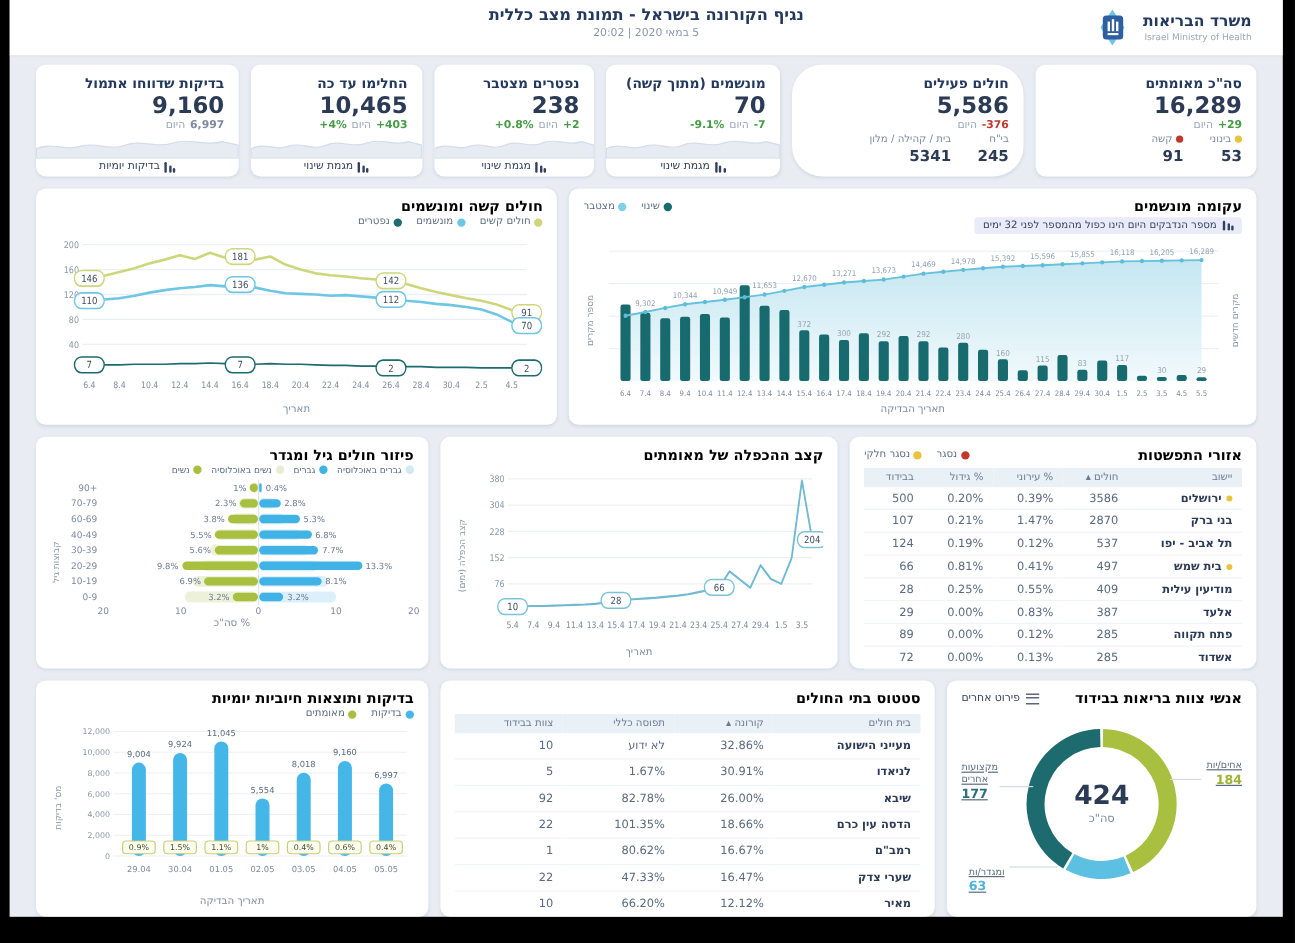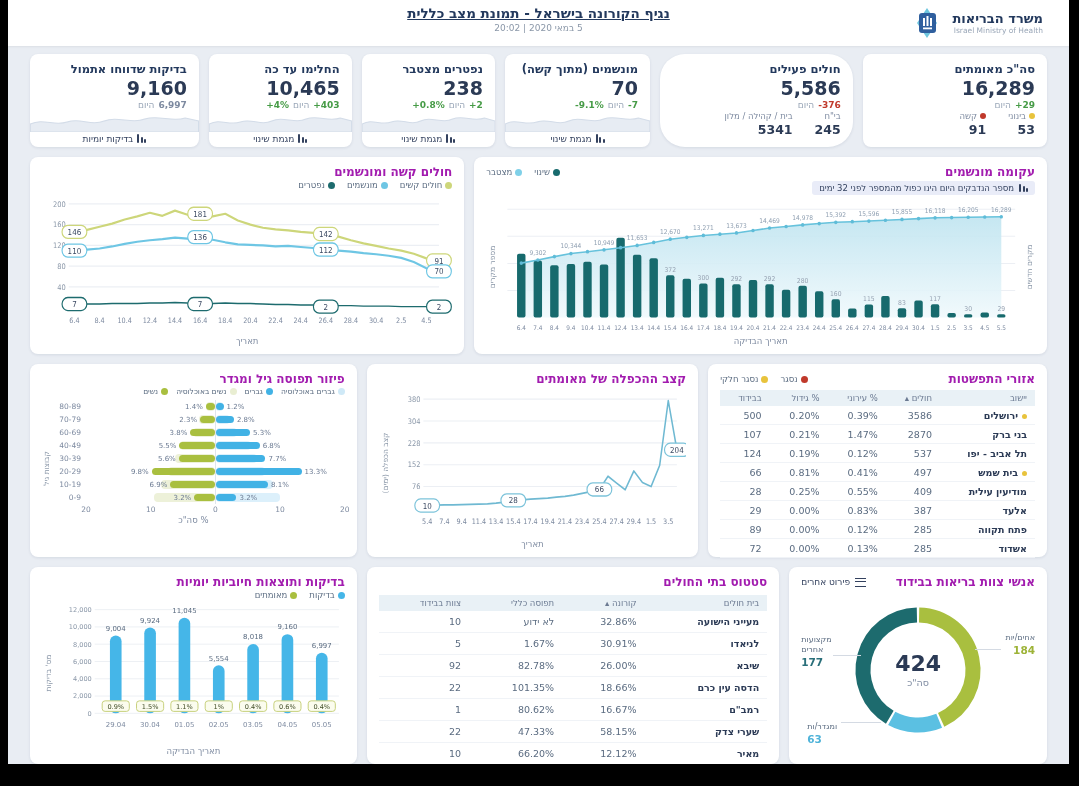--- a/index.html
+++ b/index.html
@@ -1,21 +1,21 @@
 <!DOCTYPE html>
 <html dir="rtl" lang="he"><head>
 <meta charset="utf-8">
 <style>
   html,body{margin:0;padding:0;background:#000;width:1079px;height:786px;overflow:hidden;
     font-family:"DejaVu Sans","Liberation Sans",sans-serif;}
   .frame{position:absolute;top:0;left:8px;right:10px;bottom:22px;background:#e9edf3;overflow:hidden;}
   
   header{height:46px;background:#fff;position:relative;box-shadow:0 1px 2px rgba(0,0,0,.06);}
   .hdr-center{position:absolute;left:0;right:0;top:5px;text-align:center;}
-  .hdr-title{font-size:13.5px;font-weight:bold;color:#23395d;text-decoration:underline;}
+  .hdr-title{font-size:13.5px;font-weight:bold;color:#23395d;}
   .hdr-sub{font-size:9px;color:#8a97a8;margin-top:2px;}
   .hdr-brand{position:absolute;right:26px;top:6px;display:flex;align-items:center;gap:8px;}
   .brand-he{font-size:13px;font-weight:bold;color:#23395d;}
   .brand-en{font-size:7.5px;color:#9aa7b8;}
   main{padding:8px 22px 0;}
   .row{display:flex;gap:10px;margin-bottom:10px;}
   .card{background:#fff;border-radius:8px;box-shadow:0 1px 3px rgba(30,50,90,.10);padding:8px 12px;box-sizing:border-box;}
   
   .kpi-row{height:93px;}
   .kpi-card{display:flex;flex-direction:column;position:relative;overflow:hidden;text-align:right;}
@@ -25,26 +25,26 @@
   .kpi-title{font-size:11.5px;font-weight:bold;color:#23395d;}
   .kpi-value{font-size:19px;font-weight:bold;color:#2b3a55;margin-top:1px;}
   .kpi-delta{display:flex;gap:4px;font-size:9px;align-items:baseline;margin-top:1px;}
   .kpi-delta-num{direction:ltr;unicode-bidi:bidi-override;font-weight:bold;}
   .kpi-delta-word{color:#9aa7b8;}
   .kpi-subs{display:flex;gap:22px;margin-top:auto;padding-bottom:2px;}
   .kpi-sub-label{display:flex;align-items:center;gap:3px;font-size:8.5px;color:#7d8aa0;}
   .kpi-sub-value{font-size:12.5px;font-weight:bold;color:#2b3a55;margin-top:1px;}
   .dot{width:6px;height:6px;border-radius:50%;display:inline-block;}
   .spark{position:absolute;left:0;right:0;bottom:15px;height:26px;width:100%;}
-  .kpi-foot{position:absolute;bottom:3px;left:0;right:0;display:flex;align-items:flex-start;justify-content:center;gap:4px;
+  .kpi-foot{position:absolute;bottom:3px;left:0;right:0;display:flex;align-items:flex-end;justify-content:center;gap:4px;
     font-size:9px;color:#33415e;}
   .bars-icon{display:inline-flex;gap:1.5px;align-items:flex-end;}
   .bars-icon span{width:2px;background:#33415e;display:inline-block;border-radius:1px;}
   
-  .card-title{font-size:12px;font-weight:bold;color:#a21caf;}
+  .card-title{font-size:12px;font-weight:bold;color:#000000;}
   .legend{display:flex;gap:12px;align-items:center;}
   .lg-item{display:flex;align-items:center;gap:3px;}
   .lg-dot{width:7px;height:7px;border-radius:50%;display:inline-block;}
   .lg-label{font-size:8.5px;color:#5a6b80;}
   .xlabel{text-align:center;font-size:8.5px;color:#7d8aa0;}
   .vlabel{width:12px;position:relative;flex:none;}
   .vlabel span{position:absolute;top:50%;left:50%;transform:translate(-50%,-50%) rotate(-90deg);
     font-size:7.5px;color:#8a97a8;white-space:nowrap;}
   .chart-body{flex:1;min-height:0;display:flex;direction:ltr;}
   .chart-body svg{width:100%;height:100%;display:block;flex:1;}
@@ -96,21 +96,21 @@
   .staff-head{display:flex;justify-content:space-between;align-items:center;}
   .menu-btn{display:flex;align-items:center;gap:5px;font-size:9px;color:#33415e;cursor:pointer;}
   .menu-icon{width:11px;height:7px;border-top:1.5px solid #33415e;border-bottom:1.5px solid #33415e;position:relative;}
   .menu-icon::after{content:"";position:absolute;left:0;right:0;top:2.2px;height:1.5px;background:#33415e;}
   .staff-body{position:relative;flex:1;direction:ltr;}
   .staff-body svg{position:absolute;left:50%;top:6px;transform:translateX(-50%);}
   .donut-center{position:absolute;left:50%;top:6px;width:150px;height:150px;transform:translateX(-50%);
     display:flex;flex-direction:column;align-items:center;justify-content:center;pointer-events:none;}
   .donut-total{font-size:22px;font-weight:bold;color:#2b3a55;line-height:1;}
   .donut-total-label{font-size:9.5px;color:#7d8aa0;margin-top:2px;}
-  .donut-label{position:absolute;font-size:8px;color:#5a6b80;line-height:1.25;}
+  .donut-label{position:absolute;font-size:8px;color:#5a6b80;line-height:1.25;text-decoration:underline;}
   .donut-label .val{font-size:10.5px;font-weight:bold;margin-top:1px;}
   .conn{position:absolute;height:1px;background:#d4dae3;}
   .hospitals-card{flex:417;display:flex;flex-direction:column;}
   .tests-card{flex:325;display:flex;flex-direction:column;}
 </style>
 </head>
 <body>
 
 <div class="frame">
   <header>
@@ -633,21 +633,21 @@
               <text x="236.75862068965517" y="126" text-anchor="middle" font-size="6.8" fill="#7d8aa0">27.4</text>
               <text x="254.82758620689657" y="126" text-anchor="middle" font-size="6.8" fill="#7d8aa0">29.4</text>
               <text x="272.89655172413796" y="126" text-anchor="middle" font-size="6.8" fill="#7d8aa0">1.5</text>
               <text x="290.9655172413793" y="126" text-anchor="middle" font-size="6.8" fill="#7d8aa0">3.5</text>
             </svg>
         </div>
         <div class="xlabel">תאריך</div>
       </div>
 
       <div class="card pyramid-card">
-        <div class="card-title">פיזור תפוסה גיל ומגדר</div>
+        <div class="card-title">פיזור חולים גיל ומגדר</div>
         <div class="legend pyr-legend" id="pyr-legend">
             <span class="lg-item">
               <span class="lg-dot" style="background: rgb(207, 233, 247);"></span>
               <span class="lg-label">גברים באוכלוסיה</span>
             </span>
             <span class="lg-item">
               <span class="lg-dot" style="background: rgb(65, 178, 229);"></span>
               <span class="lg-label">גברים</span>
             </span>
             <span class="lg-item">
@@ -655,30 +655,30 @@
               <span class="lg-label">נשים באוכלוסיה</span>
             </span>
             <span class="lg-item">
               <span class="lg-dot" style="background: rgb(169, 191, 63);"></span>
               <span class="lg-label">נשים</span>
             </span>
           </div>
         <div class="pyr-ylabel">קבוצות גיל</div>
         <div class="pyr-rows" id="pyr-rows">
             <div class="pyr-row">
-              <span class="pyr-age">80-89</span>
+              <span class="pyr-age">90+</span>
               <div class="pyr-half pyr-left">
-                <div class="pyr-pop pop-left" style="width: 7%;"></div>
-                <span class="pyr-pct">1.4%</span>
-                <div class="pyr-bar bar-w" style="width: 7%;"></div>
+                <div class="pyr-pop pop-left" style="width: 3.5%;"></div>
+                <span class="pyr-pct">1%</span>
+                <div class="pyr-bar bar-w" style="width: 5%;"></div>
               </div>
               <div class="pyr-half pyr-right">
-                <div class="pyr-pop pop-right" style="width: 5.5%;"></div>
-                <div class="pyr-bar bar-m" style="width: 6%;"></div>
-                <span class="pyr-pct">1.2%</span>
+                <div class="pyr-pop pop-right" style="width: 2%;"></div>
+                <div class="pyr-bar bar-m" style="width: 2%;"></div>
+                <span class="pyr-pct">0.4%</span>
               </div>
             </div>
             <div class="pyr-row">
               <span class="pyr-age">70-79</span>
               <div class="pyr-half pyr-left">
                 <div class="pyr-pop pop-left" style="width: 12%;"></div>
                 <span class="pyr-pct">2.3%</span>
                 <div class="pyr-bar bar-w" style="width: 11.5%;"></div>
               </div>
               <div class="pyr-half pyr-right">
@@ -854,21 +854,21 @@
                 <td>22</td>
               </tr>
               <tr>
                 <td class="name">רמב"ם</td>
                 <td>16.67%</td>
                 <td>80.62%</td>
                 <td>1</td>
               </tr>
               <tr>
                 <td class="name">שערי צדק</td>
-                <td>58.15%</td>
+                <td>16.47%</td>
                 <td>47.33%</td>
                 <td>22</td>
               </tr>
               <tr>
                 <td class="name">מאיר</td>
                 <td>12.12%</td>
                 <td>66.20%</td>
                 <td>10</td>
               </tr>
             </tbody>

